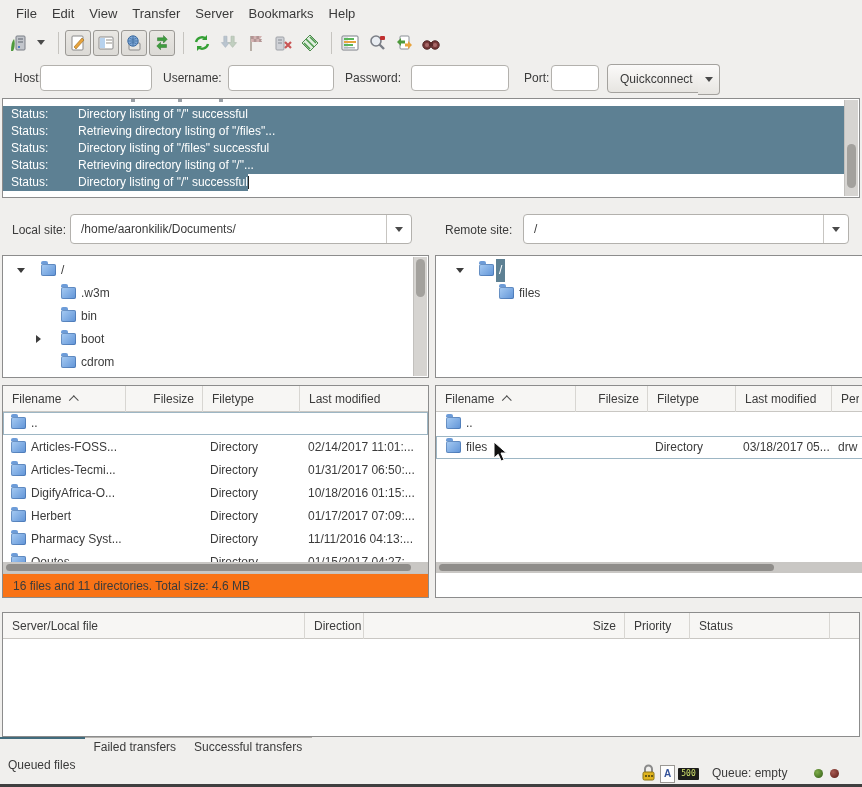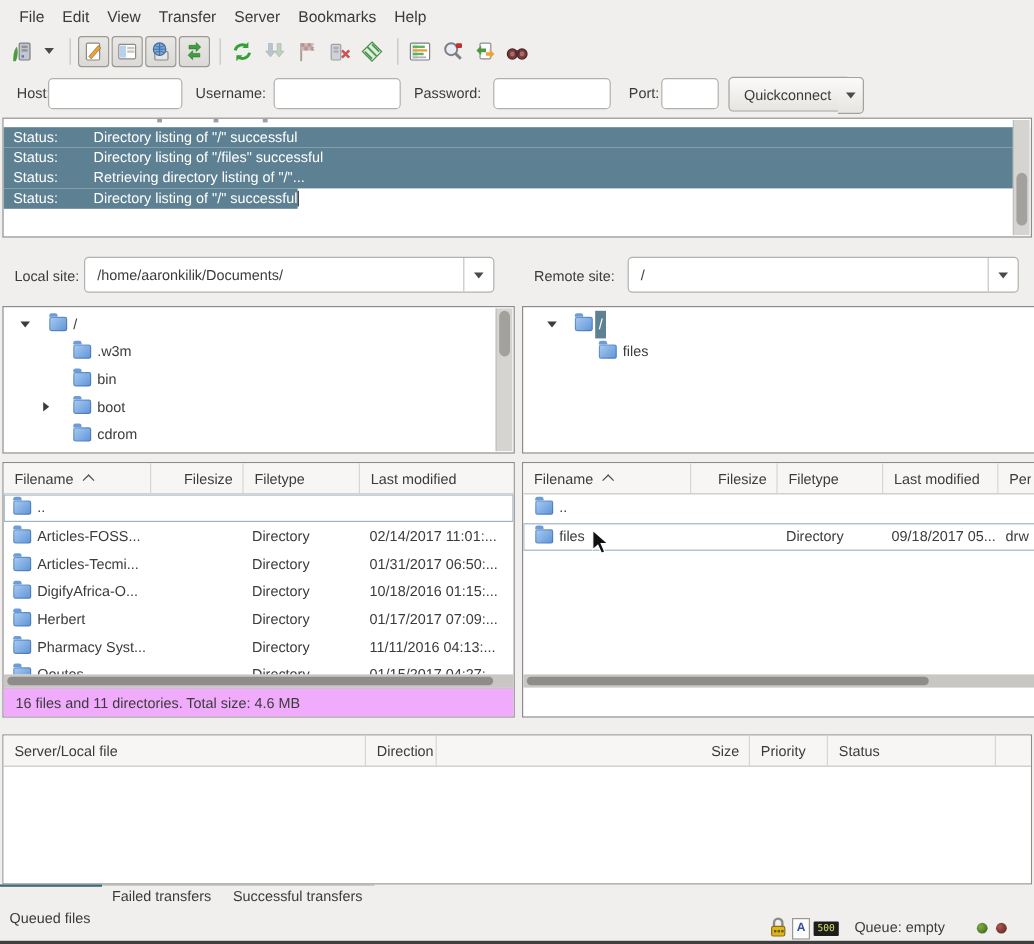--- a/index.html
+++ b/index.html
@@ -54,21 +54,21 @@
   .hcell .txt{padding-left:9px}
   .hcell.right{text-align:right}
   .hcell.right .txt{padding-right:8px;padding-left:0}
   .chev{display:inline-block;width:6px;height:6px;border-left:1.6px solid #4c4c4c;border-top:1.6px solid #4c4c4c;transform:rotate(45deg) translateY(1px);margin-left:10px}
   .rows{position:relative;overflow:hidden}
   .frow{position:absolute;left:0;width:100%;height:23px;line-height:23px;white-space:nowrap}
   .frow .cell{position:absolute;top:0;overflow:hidden}
   .frow.focus{outline:1px solid #9db6c4;outline-offset:-1px}
   .hscroll{position:relative;height:11px;background:#c9c7c4}
   .hthumb{position:absolute;top:2px;height:7px;background:#8f8d8a;border-radius:4px}
-  .pstatus{position:relative;height:26px;line-height:25px;background:#f0abfc;border-top:1px solid #c5c3c0;padding-left:10px;box-sizing:border-box}
+  .pstatus{position:relative;height:26px;line-height:25px;background:#f97316;border-top:1px solid #c5c3c0;padding-left:10px;box-sizing:border-box}
   
   .queuebox{left:2px;top:612px;width:858px;height:125px;background:#fff;border:1px solid #8c8c8c;box-sizing:border-box}
   
   .tabstrip{left:0;top:737px;width:862px;height:23px;display:flex;align-items:flex-start}
   .tab{padding:3px 10px 0 8px;color:#3a3a3a}
   .tab.active{border-top:2px solid #416b7c;padding-top:19px;background:#f0efed}
   .tab.plain{border-top:1px solid #b4b2ae;padding-top:2px}
   
   .statusbar{left:0;top:760px;width:862px;height:24px}
   .led{position:absolute;top:9px;width:9px;height:9px;border-radius:50%}
@@ -223,20 +223,23 @@
 <div class="abs logbox">
   <div class="clipline">
     <span class="frag" style="left:128px"></span>
       <span class="frag" style="left:175px"></span>
       <span class="frag" style="left:216px"></span>
   </div>
   <div class="logline sel">
     <span class="ltype">Status:</span><span>Directory listing of "/" successful</span>
   </div>
   <div class="logline sel">
+    <span class="ltype">Status:</span><span>Retrieving directory listing of "/files"...</span>
+  </div>
+  <div class="logline sel">
     <span class="ltype">Status:</span><span>Directory listing of "/files" successful</span>
   </div>
   <div class="logline sel">
     <span class="ltype">Status:</span><span>Retrieving directory listing of "/"...</span>
   </div>
   <div class="logline">
     <span class="hl"><span class="ltype">Status:</span><span>Directory listing of "/" successful</span></span><span class="textcaret"></span>
   </div>
   <div class="vscroll">
     <div class="vthumb" style="top:44px;height:44px"></div>
@@ -363,21 +366,21 @@
     </div>
     <div class="rows" style="height:150px">
       <div class="frow" style="top:0">
         <span class="folder" style="left:10px"></span>
         <span class="cell" style="left:30px;width:108px">..</span>
       </div>
       <div class="frow focus" style="top:24px">
         <span class="folder" style="left:10px"></span>
         <span class="cell" style="left:30px;width:108px">files</span>
         <span class="cell" style="left:219px;width:80px">Directory</span>
-        <span class="cell" style="left:307px;width:88px">09/18/2017 05...</span>
+        <span class="cell" style="left:307px;width:88px">03/18/2017 05...</span>
         <span class="cell" style="left:402px;width:21px">drw</span>
       </div>
     </div>
     <div class="hscroll">
       <div class="hthumb" style="left:3px;width:335px"></div>
     </div>
   </div>
 </div>
 
 <div class="abs queuebox">

